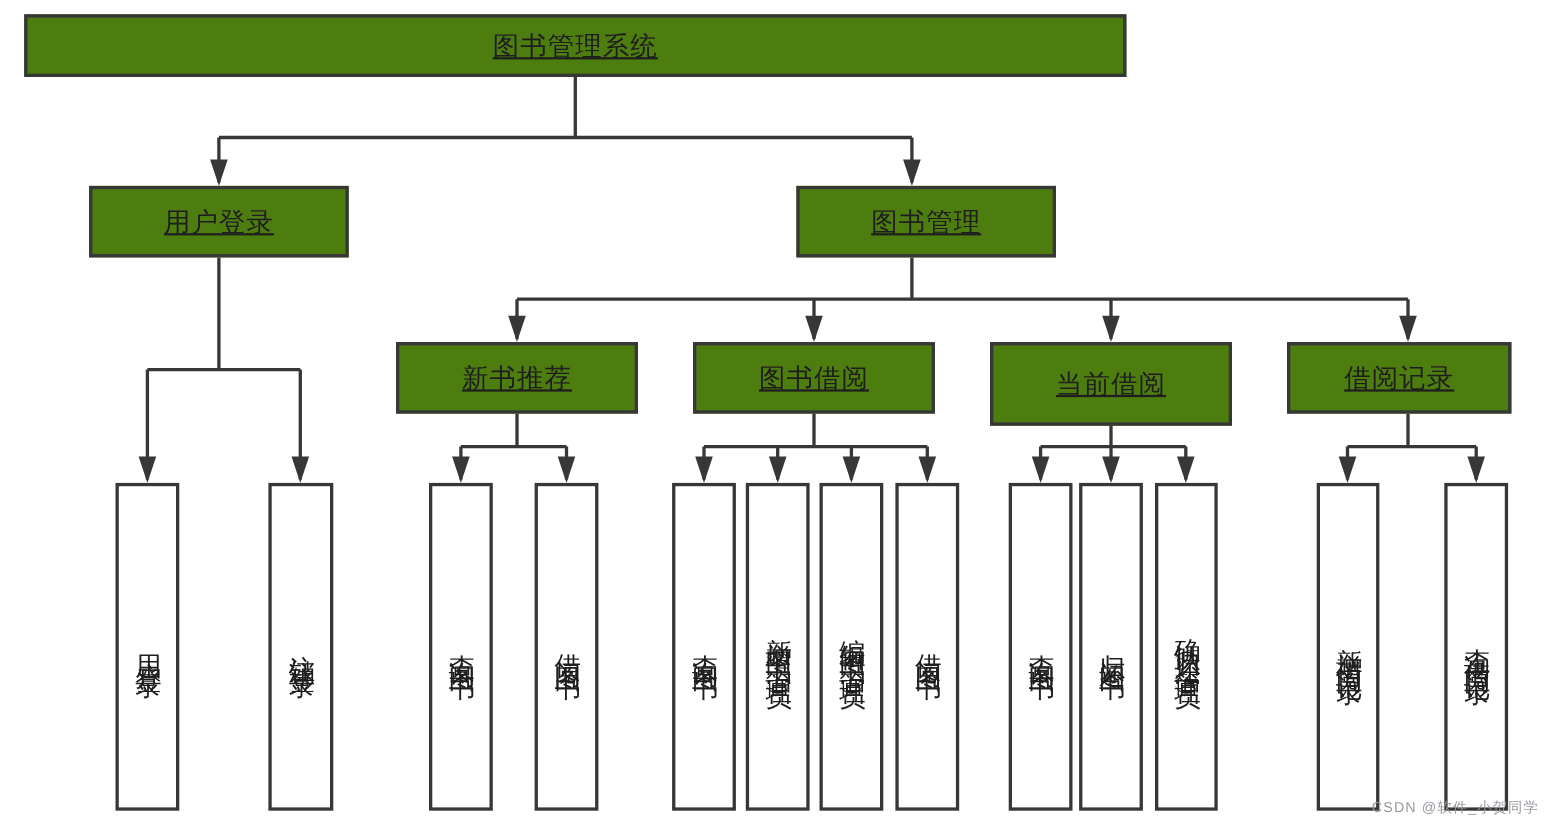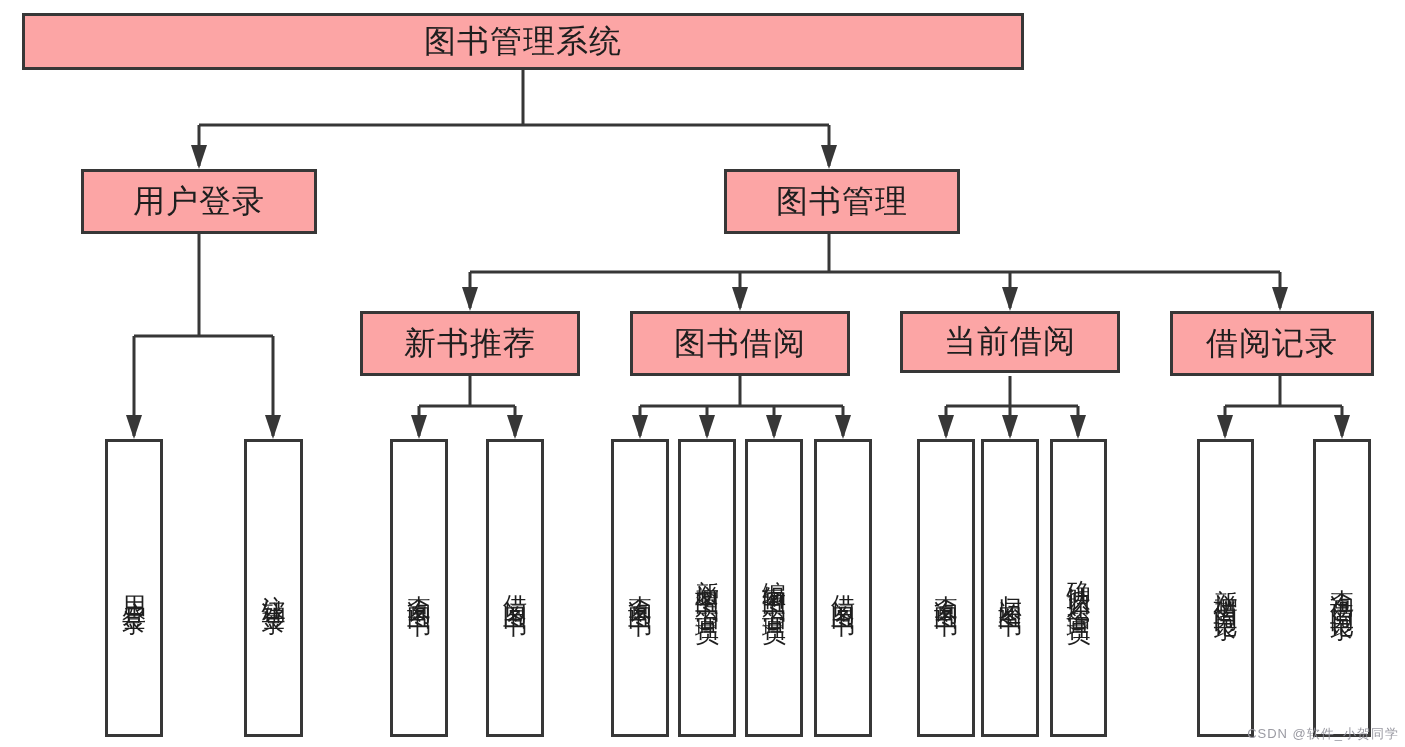--- a/index.html
+++ b/index.html
@@ -15,29 +15,30 @@
   }
 
   .wires {
     position: absolute;
     left: 0; top: 0;
     width: 1405px; height: 747px;
   }
 
   .node {
     position: absolute;
-    background: #fca5a5;
+    background: #4d7c0f;
     border: 3px solid #373737;
     display: flex;
     align-items: center;
     justify-content: center;
     color: #1e1e1e;
-    font-size: 32px;
+    font-size: 24px;
     letter-spacing: 1px;
     white-space: nowrap;
+    text-decoration: underline;
   }
 
   .leaf {
     position: absolute;
     background: #ffffff;
     border: 3px solid #373737;
     display: flex;
     align-items: center;
     justify-content: center;
     color: #1e1e1e;
@@ -52,21 +53,21 @@
     letter-spacing: 6px;
     line-height: 1;
   }
 
   
   .n-root   { left: 22px;   top: 13px;  width: 1002px; height: 57px; }
   .n-login  { left: 81px;   top: 169px; width: 236px;  height: 65px; }
   .n-mgmt   { left: 712px;  top: 169px; width: 236px;  height: 65px; margin-left: 12px; }
   .n-newrec { left: 360px;  top: 311px; width: 220px;  height: 65px; }
   .n-borrow { left: 630px;  top: 311px; width: 220px;  height: 65px; }
-  .n-curr   { left: 900px;  top: 311px; width: 220px;  height: 62px; }
+  .n-curr   { left: 900px;  top: 311px; width: 220px;  height: 76px; }
   .n-record { left: 1170px; top: 311px; width: 204px;  height: 65px; }
 
   
   .l-1a { left: 105px; }
   .l-1b { left: 244px; width: 59px; }
   .l-2a { left: 390px; }
   .l-2b { left: 486px; }
   .l-3a { left: 611px; }
   .l-3b { left: 678px; }
   .l-3c { left: 745px; }

